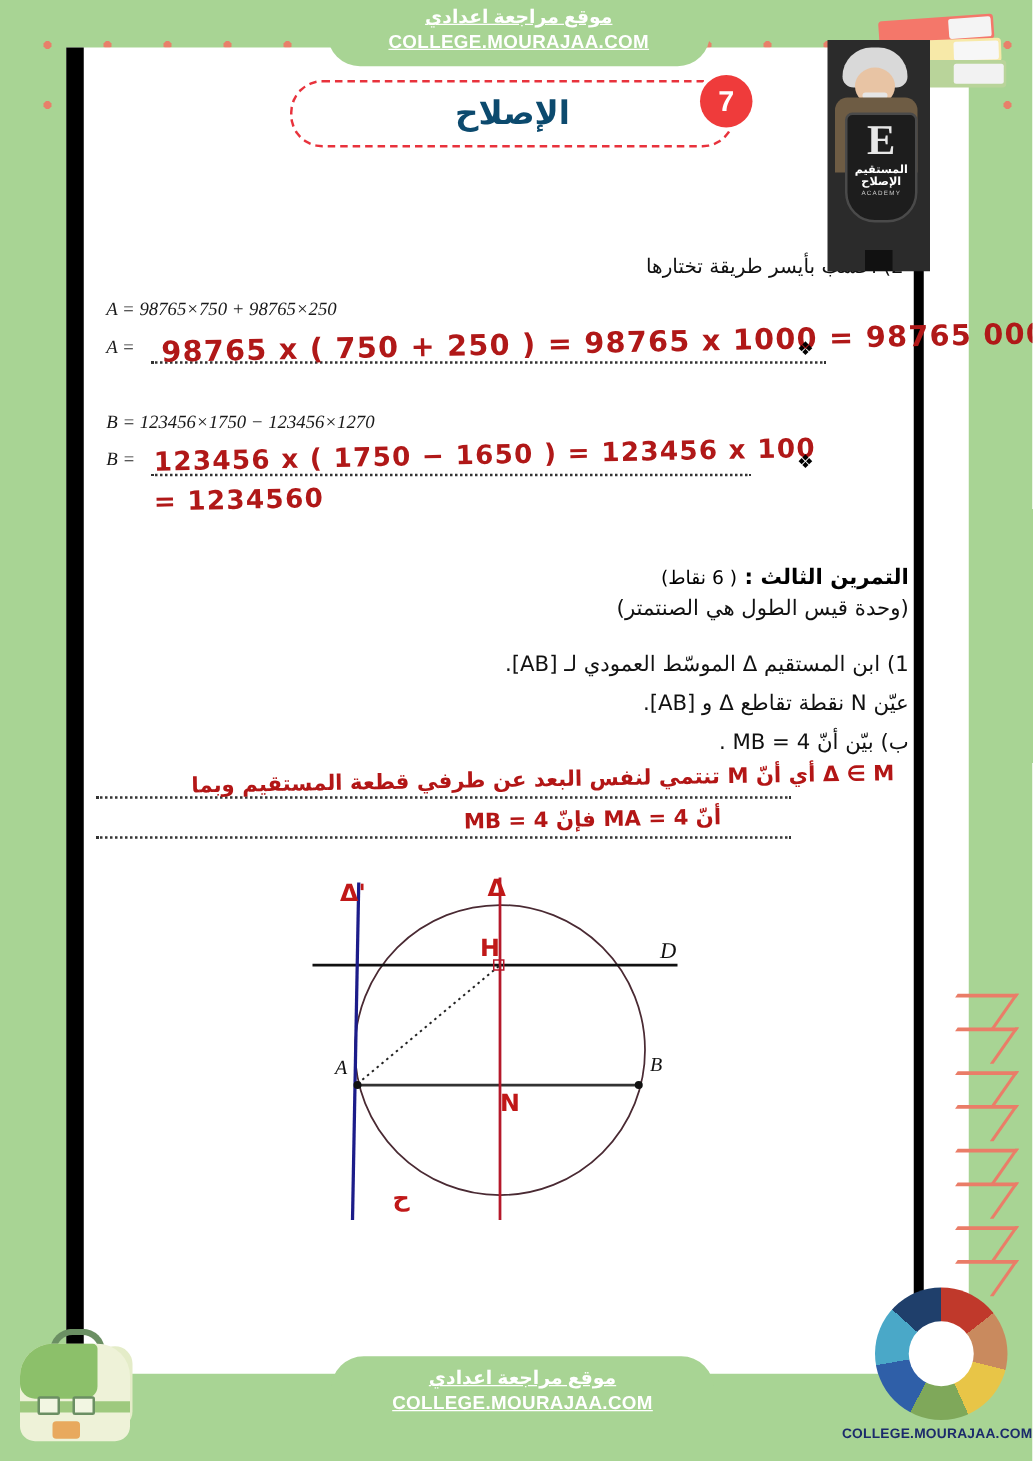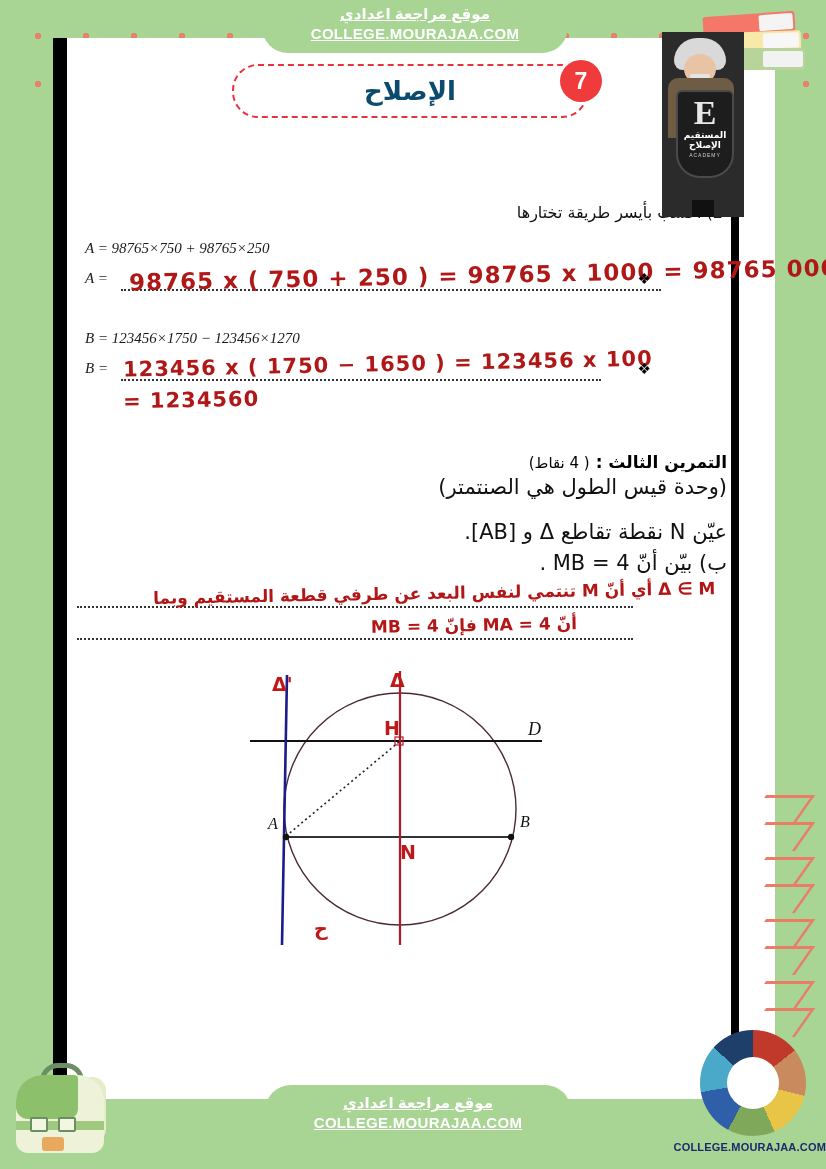--- a/index.html
+++ b/index.html
@@ -134,21 +134,21 @@
   .dotline{position:absolute;left:54px;top:48px;height:1px;
            border-bottom:2px dotted #333;}
   .hand{position:absolute;color:#b01818;font-size:23px;font-weight:700;
         font-family:"DejaVu Sans",sans-serif;letter-spacing:1px;
         transform:rotate(-1.2deg);white-space:nowrap;}
   .bullet{position:absolute;right:76px;font-size:15px;color:#000;}
 
   .sec-title{margin-top:18px;font-size:17px;color:#000;font-weight:700;
              font-family:"DejaVu Sans",sans-serif;}
   .sec-title span.pts{font-weight:400;font-size:15px;}
-  .body-line{font-size:21px;color:#111;line-height:31px;
+  .body-line{font-size:17px;color:#111;line-height:31px;
              font-family:"DejaVu Sans",sans-serif;padding-left:33px;}
   .gap{height:14px;}
 
   .answer-area{position:relative;height:74px;margin-top:4px;text-decoration:underline;}
   .ans-dot{position:absolute;left:10px;height:1px;border-bottom:2px dotted #333;}
   .ans-hand{position:absolute;color:#b31616;font-size:16px;font-weight:700;
             direction:rtl;font-family:"DejaVu Sans",sans-serif;white-space:nowrap;
             transform:rotate(-1deg);}
 
   
@@ -246,26 +246,27 @@
     <div class="eq-print">B = 123456×1750 − 123456×1270</div>
     <div class="eq-lhs">B =</div>
     <div class="dotline" style="width:480px;"></div>
     <div class="hand" style="left:56px;top:22px;font-size:21px;">123456 x ( 1750 − 1650 ) = 123456 x 100</div>
     <div class="hand" style="left:56px;top:58px;font-size:21px;">= 1234560</div>
     <div class="bullet" style="top:30px;">❖</div>
   </div>
 
   <div class="rtl sec-title">
     <span>التمرين الثالث :</span>
-    <span class="pts">( 4 نقاط)</span>
+    <span class="pts">( 6 نقاط)</span>
   </div>
   <div class="rtl body-line">(وحدة قيس الطول هي الصنتمتر)</div>
 
   <div class="gap"></div>
 
+  <div class="rtl body-line">1) ابن المستقيم Δ الموسّط العمودي لـ [AB].</div>
   <div class="rtl body-line">عيّن N نقطة تقاطع Δ و [AB].</div>
   <div class="rtl body-line">ب) بيّن أنّ MB = 4 .</div>
 
   <div class="answer-area">
     <div class="ans-dot" style="top:22px;width:556px;"></div>
     <div class="ans-dot" style="top:54px;width:556px;"></div>
     <div class="ans-hand" style="right:12px;top:0px;font-size:17px;">Δ ∈ M أي أنّ M تنتمي لنفس البعد عن طرفي قطعة المستقيم وبما</div>
     <div class="ans-hand" style="right:150px;top:32px;font-size:17px;">أنّ MA = 4 فإنّ MB = 4</div>
   </div>
 

